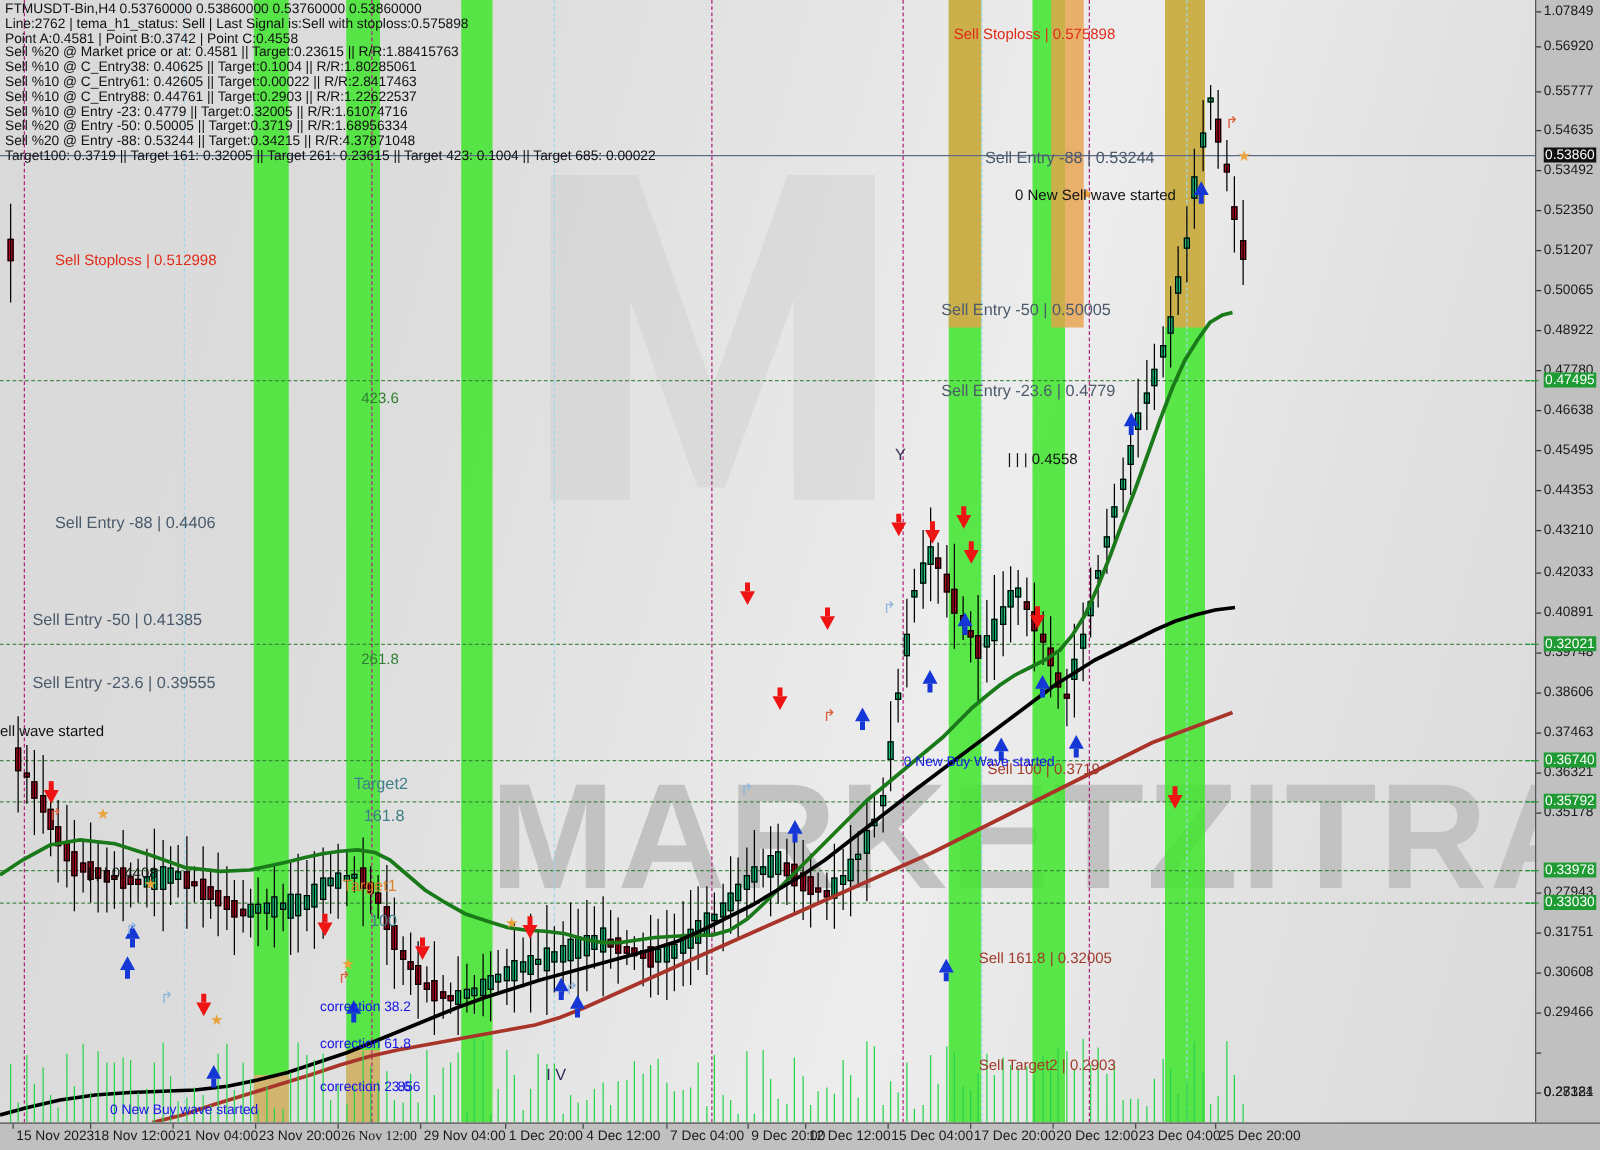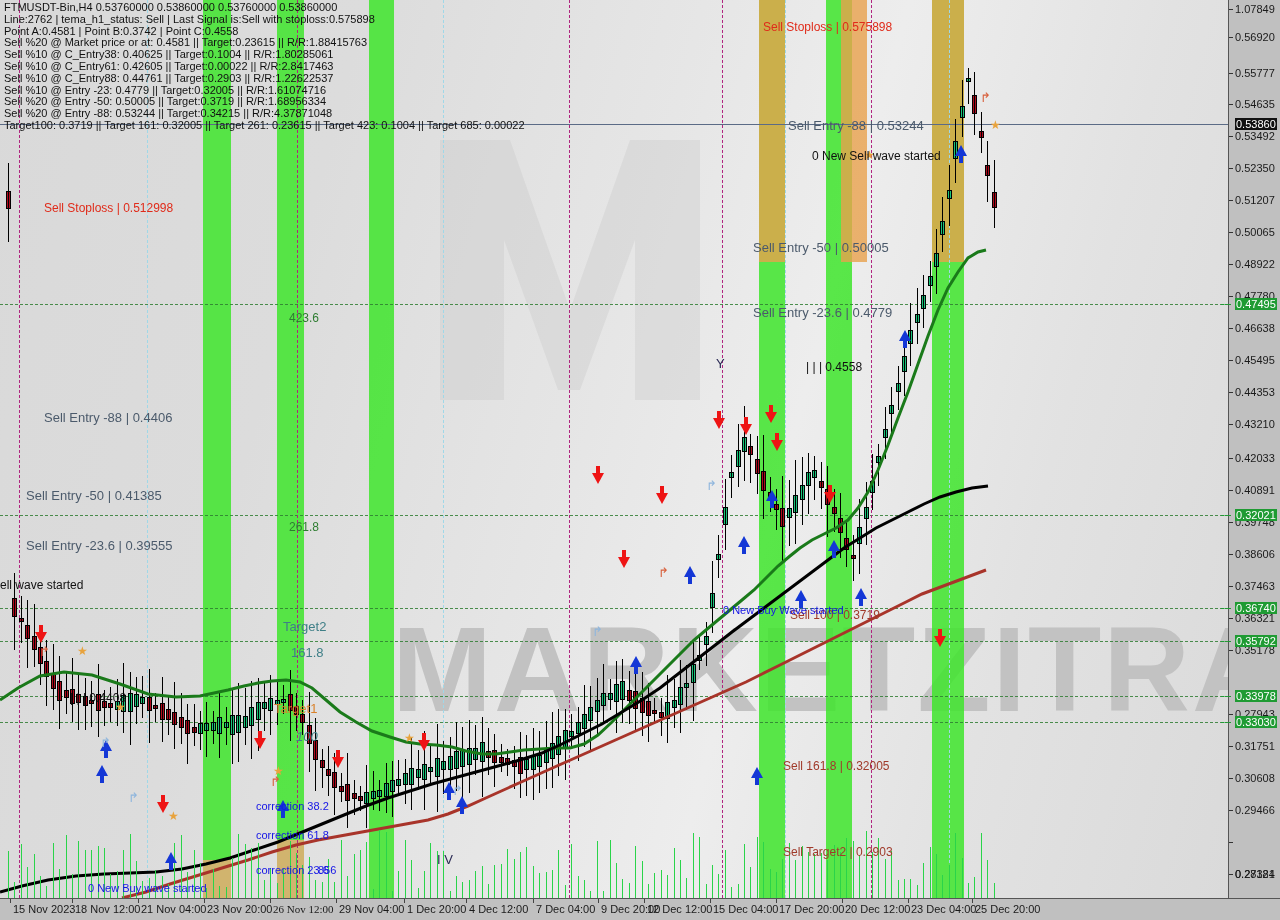--- a/index.html
+++ b/index.html
@@ -664,21 +664,21 @@
           <div class="lbl lbl-slate" style="left: 768px; top: 118px; margin-left: 20px;">Sell Entry -88 | 0.53244</div>
           <div class="lbl lbl-slate" style="left: 26px; top: 488px;">Sell Entry -50 | 0.41385</div>
           <div class="lbl lbl-slate" style="left: 753px; top: 240px;">Sell Entry -50 | 0.50005</div>
           <div class="lbl lbl-slate" style="left: 26px; top: 538px;">Sell Entry -23.6 | 0.39555</div>
           <div class="lbl lbl-slate" style="left: 753px; top: 305px;">Sell Entry -23.6 | 0.4779</div>
           <div class="lbl lbl-dgreen" style="left: 289px; top: 311px;">423.6</div>
           <div class="lbl lbl-dgreen" style="left: 289px; top: 520px;">261.8</div>
           <div class="lbl lbl-teal" style="left: 283px; top: 619px;">Target2</div>
           <div class="lbl lbl-teal" style="left: 291px; top: 645px;">161.8</div>
           <div class="lbl lbl-orange" style="left: 274px; top: 701px;">Target1</div>
-          <div class="lbl lbl-teal" style="left: 296px; top: 729px; font-style: italic;">100</div>
+          <div class="lbl lbl-teal" style="left: 296px; top: 729px;">100</div>
           <div class="lbl lbl-brown" style="left: 790px; top: 608px;">Sell 100 | 0.3719</div>
           <div class="lbl lbl-brown" style="left: 783px; top: 759px;">Sell 161.8 | 0.32005</div>
           <div class="lbl lbl-brown" style="left: 783px; top: 845px;">Sell Target2 | 0.2903</div>
           <div class="lbl lbl-black" style="left: 812px; top: 149px;">0 New Sell wave started</div>
           <div class="lbl lbl-black" style="left: 0px; top: 578px;">ell wave started</div>
           <div class="lbl lbl-blue" style="left: 723px; top: 604px;">0 New Buy Wave started</div>
           <div class="lbl lbl-blue" style="left: 88px; top: 882px;">0 New Buy wave started</div>
           <div class="lbl lbl-blue" style="left: 256px; top: 800px;">correction 38.2</div>
           <div class="lbl lbl-blue" style="left: 256px; top: 829px;">correction 61.8</div>
           <div class="lbl lbl-blue" style="left: 256px; top: 864px;">correction 23.6</div>

